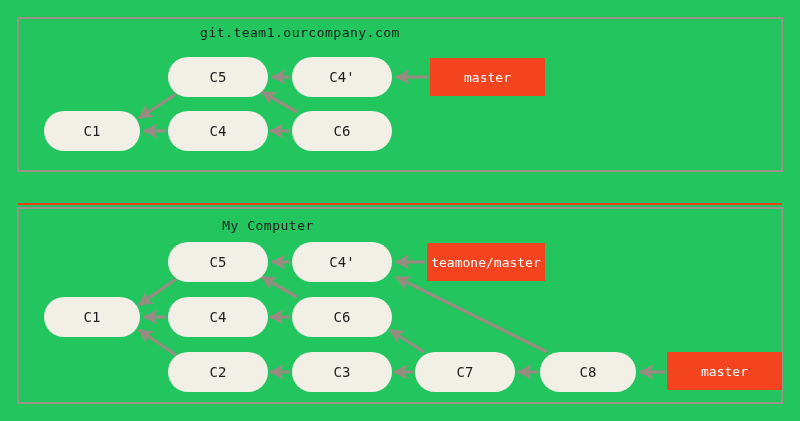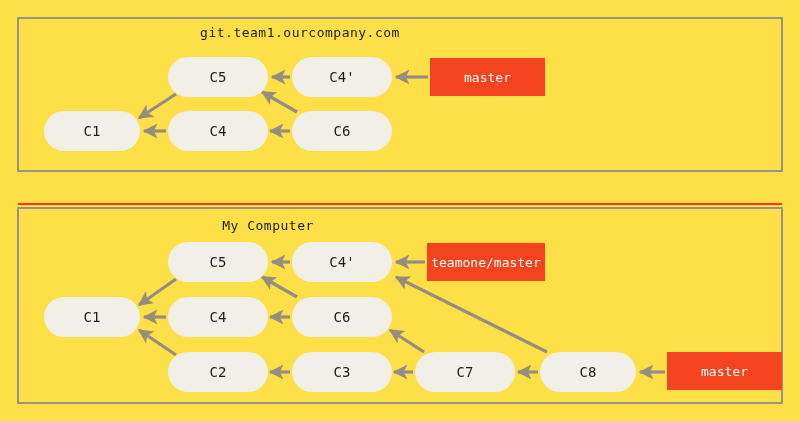--- a/index.html
+++ b/index.html
@@ -13,21 +13,21 @@
     position: relative;
     font-family: "DejaVu Sans Mono", monospace;
     overflow: hidden;
   }
   #stage {
     position: absolute;
     left: 0;
     top: 0;
     width: 800px;
     height: 421px;
-    background: #fde047;
+    background: #22c55e;
   }
   svg.graph {
     position: absolute;
     left: 0;
     top: 0;
     width: 800px;
     height: 421px;
     display: block;
   }
   .panel-border {

